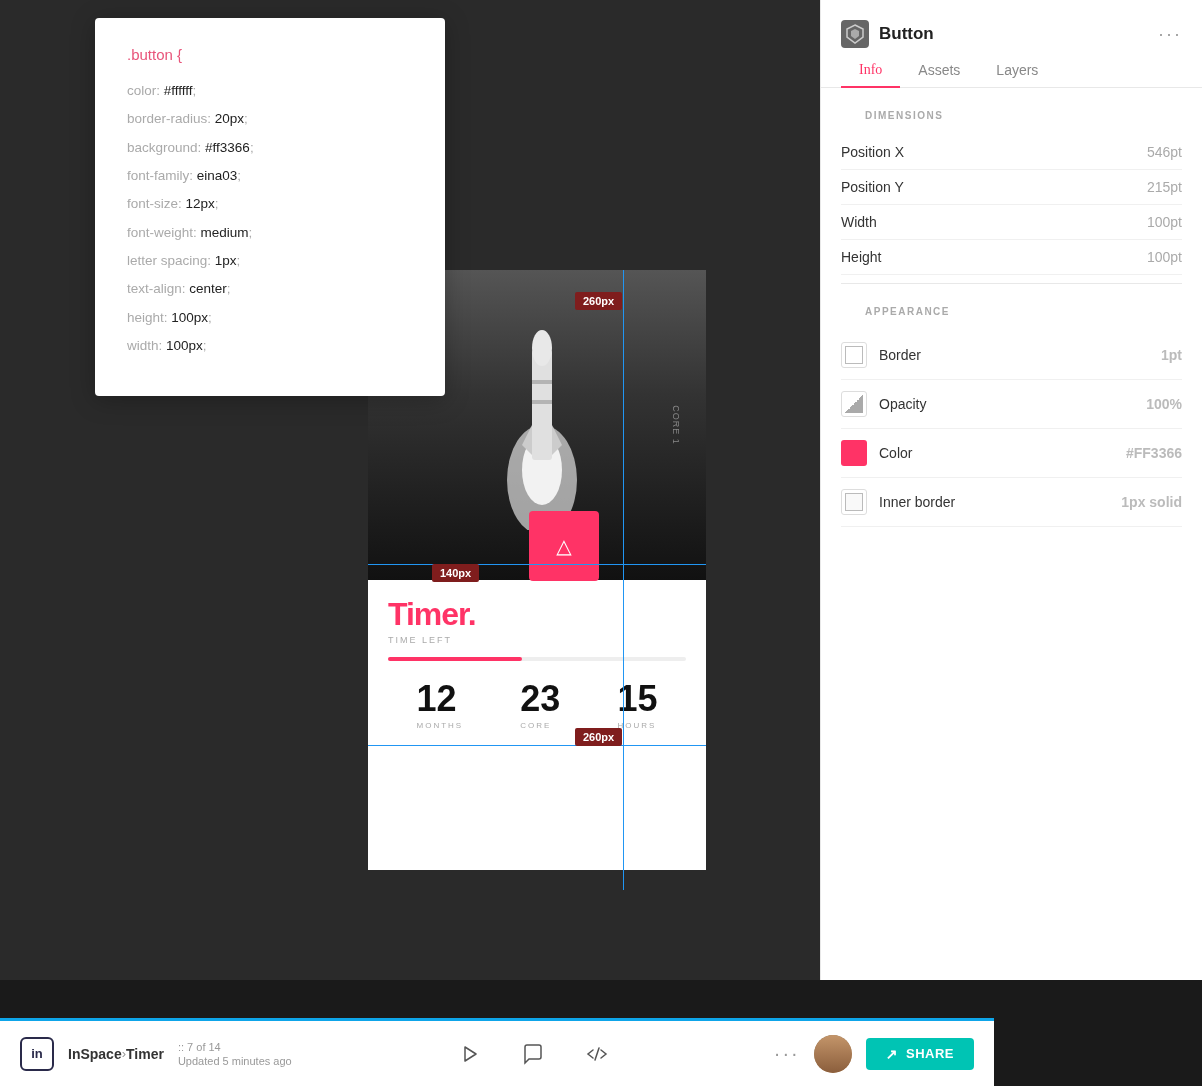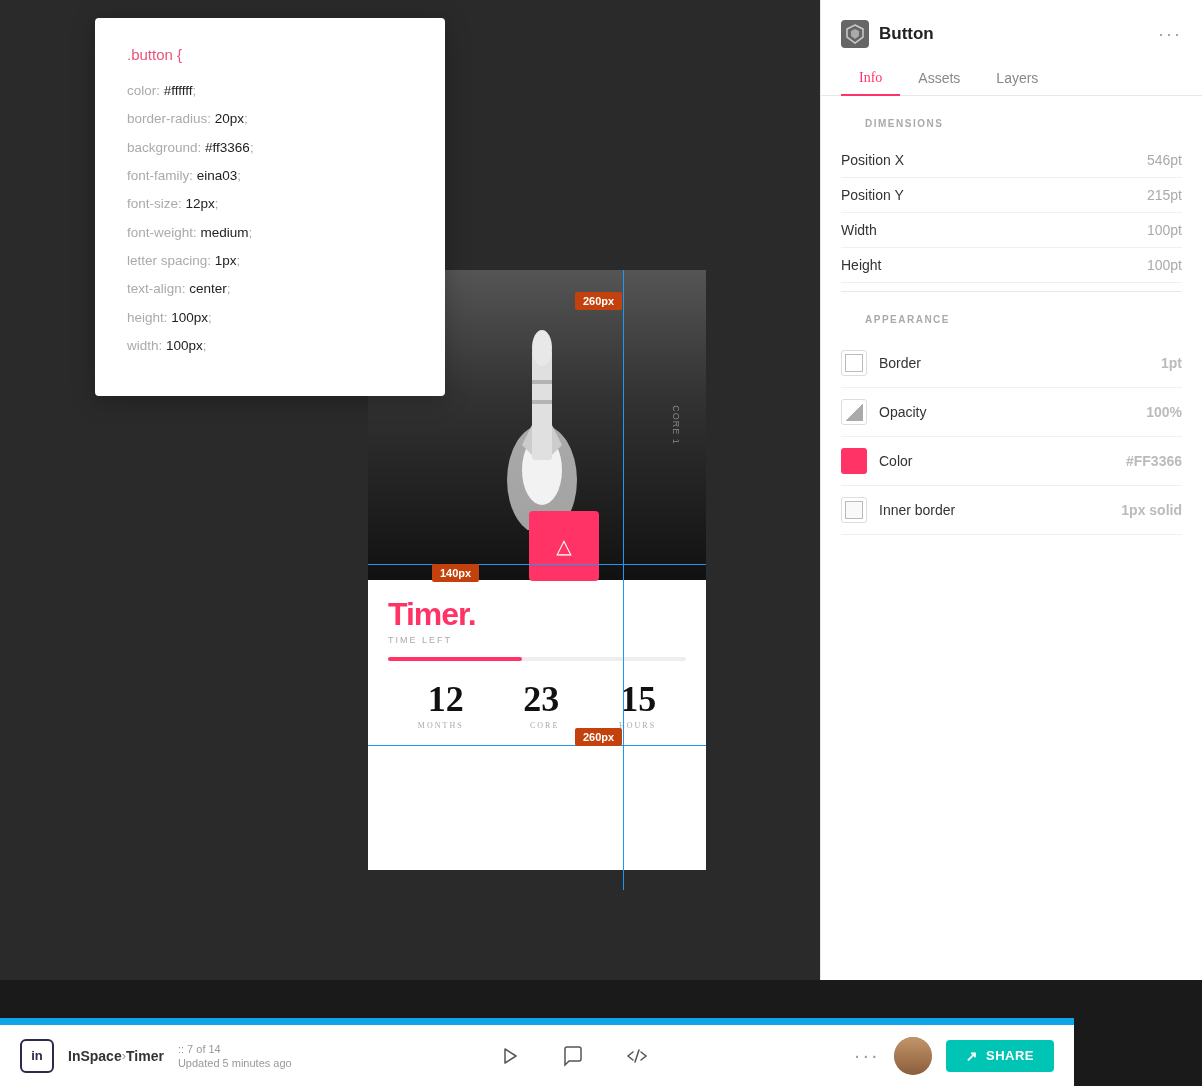--- a/index.html
+++ b/index.html
@@ -129,22 +129,21 @@
       height: 100%;
       background: #ff3366;
       border-radius: 2px;
     }
     .countdown-row {
       display: flex;
       justify-content: space-around;
       align-items: flex-end;
     }
     .countdown-item {
-      text-align: right;
-      font-family: Liberation Serif, serif;
+      text-align: left;
     }
     .countdown-number {
       font-size: 36px;
       font-weight: 800;
       color: #111;
       line-height: 1;
     }
     .countdown-unit {
       font-size: 8px;
       letter-spacing: 2px;
@@ -168,21 +167,21 @@
       z-index: 8;
     }
     .red-button-icon {
       color: #fff;
       font-size: 20px;
     }
 
     
     .measure-label {
       position: absolute;
-      background: #c2410c;
+      background: #7f1d1d;
       color: #fff;
       font-size: 11px;
       font-weight: 600;
       padding: 3px 8px;
       border-radius: 2px;
       z-index: 15;
       white-space: nowrap;
     }
     .measure-260-top {
       top: 292px;
@@ -237,21 +236,21 @@
       border-left: 1px solid #e8e8e8;
     }
     .panel-header {
       padding: 20px 20px 0 20px;
       border-bottom: 1px solid #e8e8e8;
     }
     .panel-title-row {
       display: flex;
       align-items: center;
       justify-content: space-between;
-      margin-bottom: 14px;
+      margin-bottom: 6px;
     }
     .panel-title-left {
       display: flex;
       align-items: center;
       gap: 10px;
     }
     .component-icon {
       width: 28px;
       height: 28px;
       background: #666;
@@ -388,24 +387,24 @@
       height: 1px;
       background: #e8e8e8;
       margin: 8px 0;
     }
 
     
     .bottom-toolbar {
       position: absolute;
       bottom: 0;
       left: 0;
-      width: 1074px;
+      width: 994px;
       height: 68px;
       background: #fff;
-      border-top: 7px solid #0ea5e9;
+      border-top: 3px solid #0ea5e9;
       display: flex;
       align-items: center;
       padding: 0 20px;
       justify-content: space-between;
       z-index: 20;
     }
     .toolbar-left {
       display: flex;
       align-items: center;
       gap: 14px;

